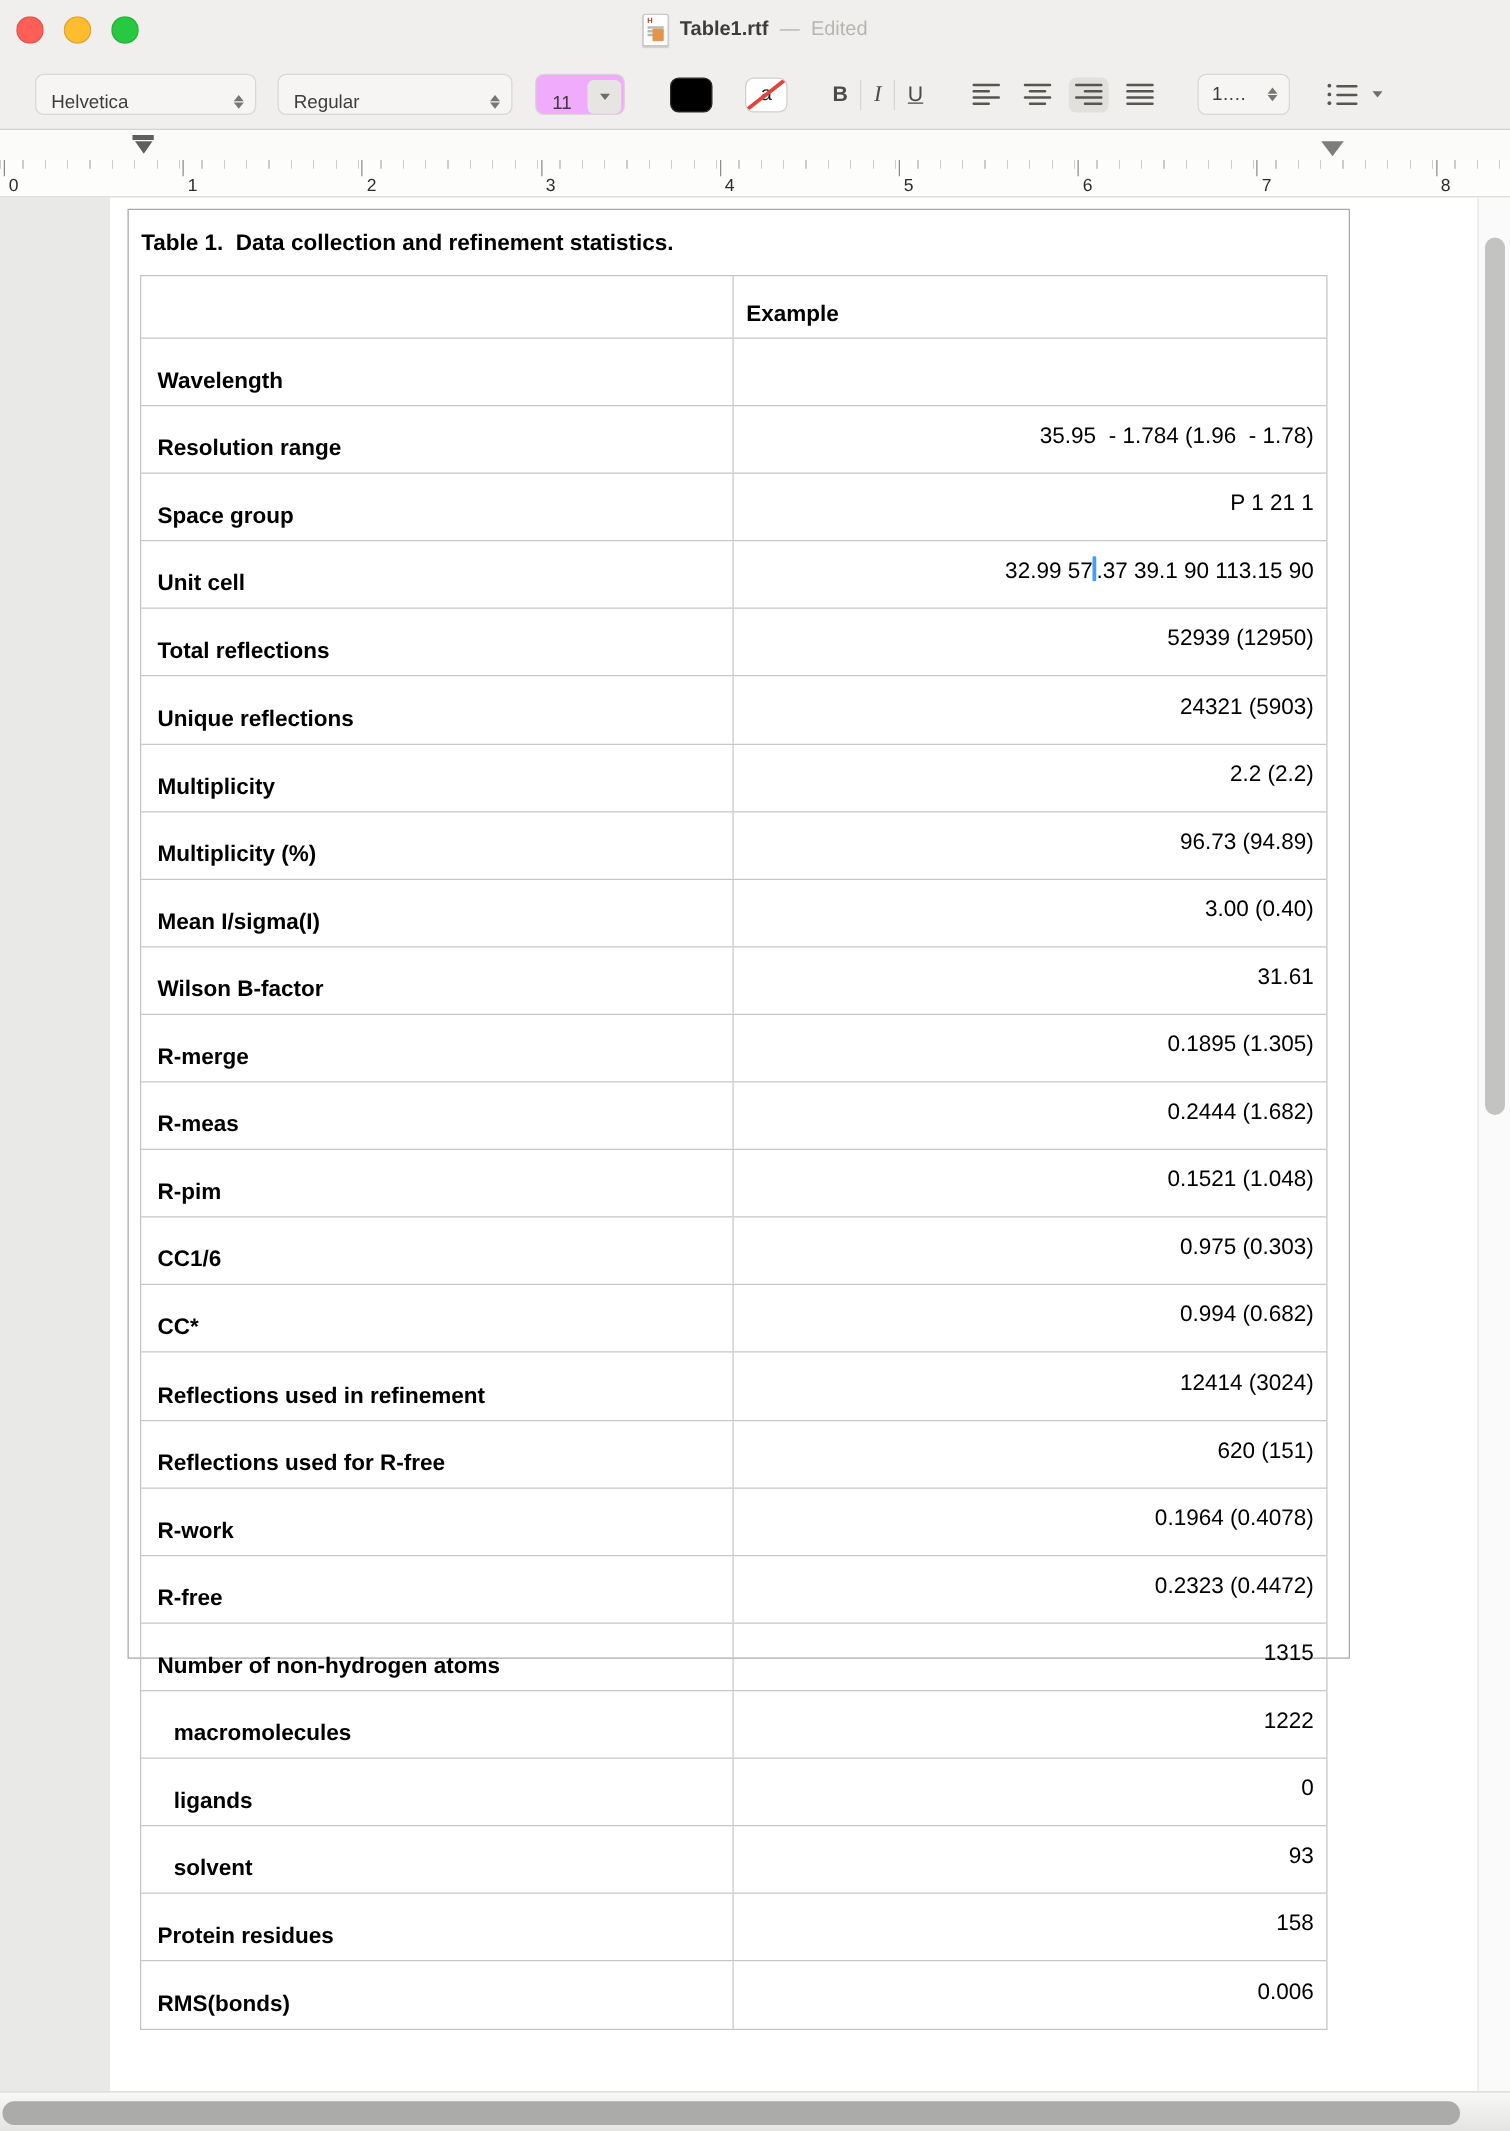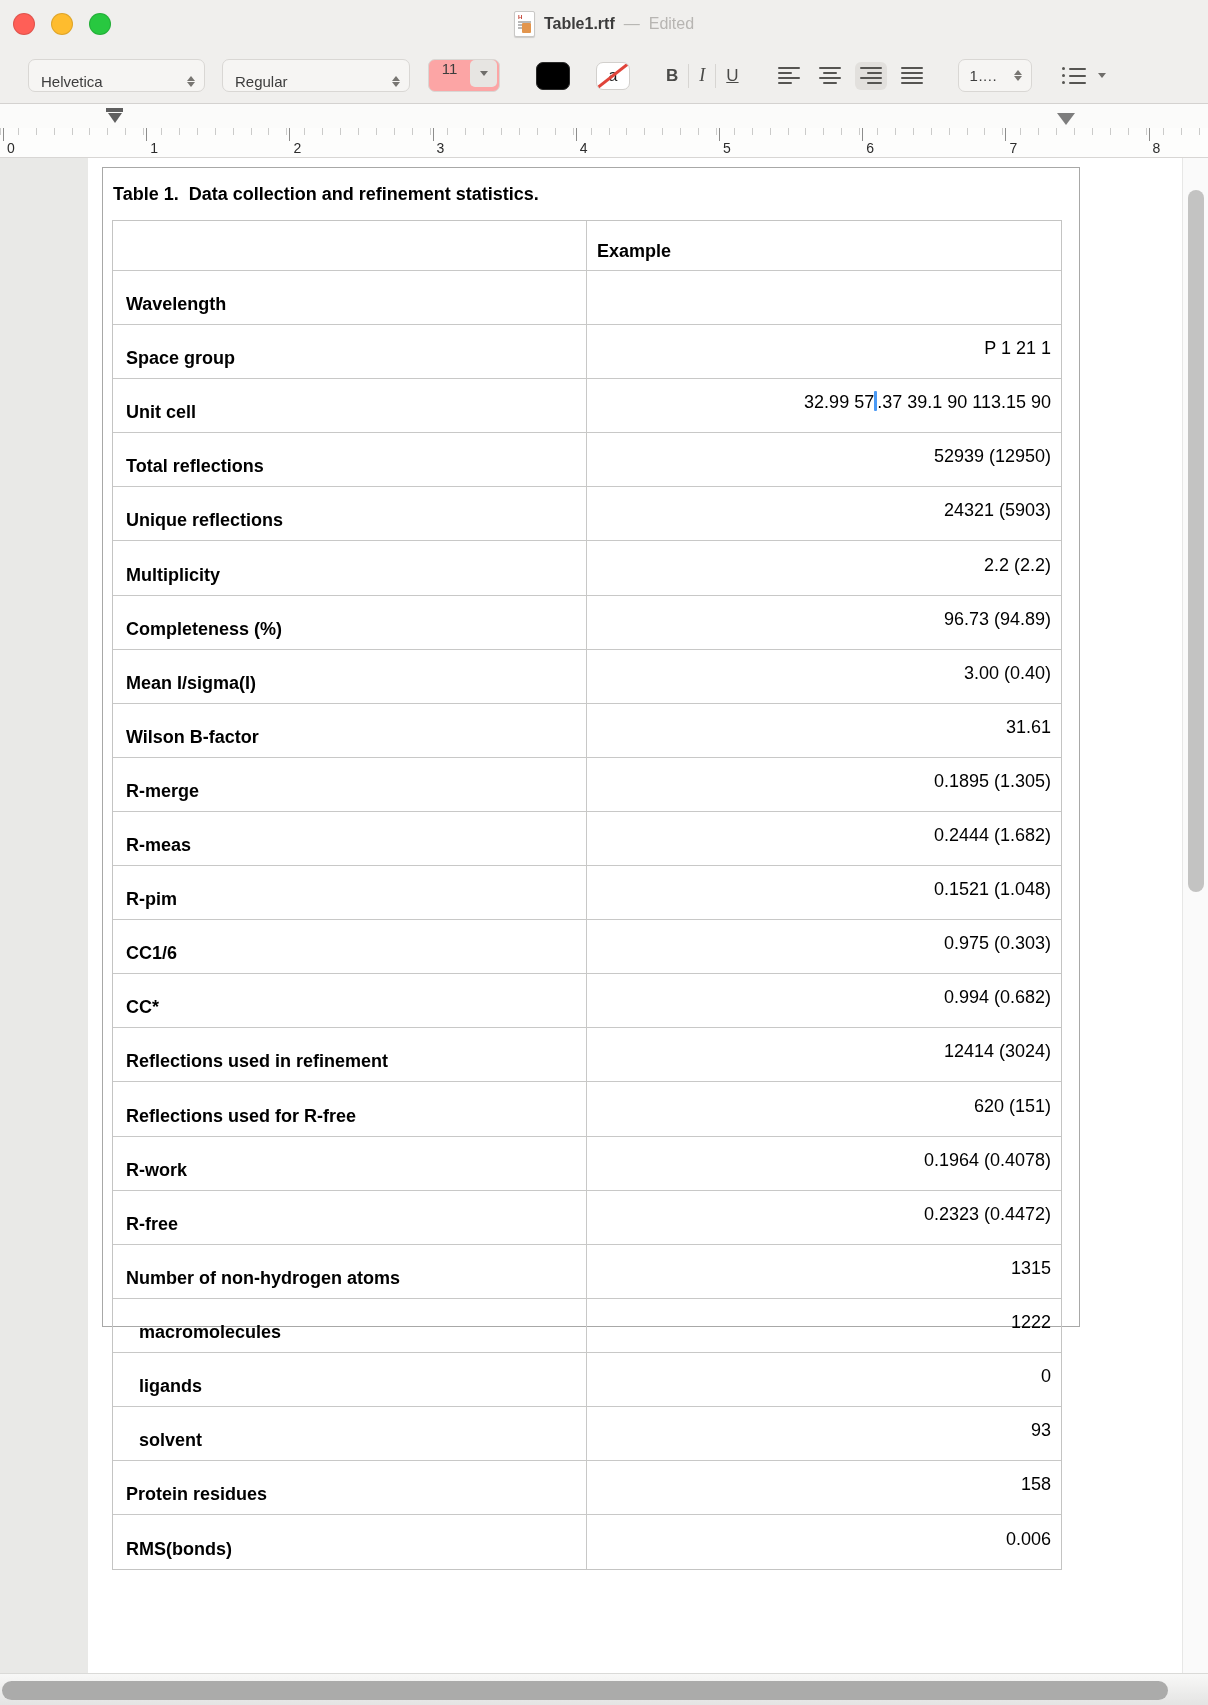--- a/index.html
+++ b/index.html
@@ -22,21 +22,21 @@
 
   
   .toolbar { height:56px; background:#f0efed; border-bottom:1px solid #d4d2d0; display:flex; align-items:center; }
   .select { height:33px; background:#f6f5f3; border:1px solid #d9d7d4; border-radius:7px; display:flex; align-items:center; padding:12px 9px 0 12px; color:#3d3d3d; font-size:15px; }
   .select .lbl { flex:1; }
   .stepper { display:flex; flex-direction:column; align-items:center; gap:1px; margin-left:10px; }
   .tri-up { width:0; height:0; border-left:4px solid transparent; border-right:4px solid transparent; border-bottom:5px solid #787672; }
   .tri-dn { width:0; height:0; border-left:4px solid transparent; border-right:4px solid transparent; border-top:5px solid #787672; }
   .sel-font { margin-left:28px; width:177px; }
   .sel-style { margin-left:17px; width:188px; }
-  .size-ctl { margin-left:18px; width:72px; height:33px; background:#fca5a5; border:1px solid #d9d7d4; border-radius:7px; display:flex; align-items:flex-start; }
+  .size-ctl { margin-left:18px; width:72px; height:33px; background:#f0abfc; border:1px solid #d9d7d4; border-radius:7px; display:flex; align-items:flex-end; }
   .size-val { flex:1; text-align:center; font-size:15px; color:#3d3d3d; }
   .size-btn { width:27px; height:27px; margin-right:2px; background:#e7e5e2; border-radius:5px; display:flex; align-items:center; justify-content:center; }
   .chev-dn { width:0; height:0; border-left:4px solid transparent; border-right:4px solid transparent; border-top:5px solid #6f6d6a; }
   .well { width:34px; height:28px; border-radius:7px; }
   .well-color { margin-left:36px; background:#000; border:1px solid #2a2a2a; }
   .well-strike { margin-left:26px; background:#fff; border:1px solid #d2d0cd; position:relative; display:flex; align-items:center; justify-content:center; font-size:16px; color:#1c1c1c; overflow:hidden; }
   .well-strike .slash { position:absolute; width:40px; height:2.5px; background:#e0443a; transform:rotate(-38deg); }
   .fmt-group { display:flex; align-items:center; margin-left:26px; }
   .fmt-btn { font-size:17px; color:#4a4a48; padding:0 10px; }
   .fmt-b { font-weight:bold; }
@@ -258,20 +258,28 @@
               <div class="trow">
                 <div class="cell-l">
                   <span class="rlabel">Wavelength</span>
                 </div>
                 <div class="cell-r">
                   <span class="rvalue"></span>
                 </div>
               </div>
               <div class="trow">
                 <div class="cell-l">
+                  <span class="rlabel">Resolution range</span>
+                </div>
+                <div class="cell-r">
+                  <span class="rvalue">35.95&nbsp; - 1.784 (1.96&nbsp; - 1.78)</span>
+                </div>
+              </div>
+              <div class="trow">
+                <div class="cell-l">
                   <span class="rlabel">Space group</span>
                 </div>
                 <div class="cell-r">
                   <span class="rvalue">P 1 21 1</span>
                 </div>
               </div>
               <div class="trow">
                 <div class="cell-l">
                   <span class="rlabel">Unit cell</span>
                 </div>
@@ -298,21 +306,21 @@
               <div class="trow">
                 <div class="cell-l">
                   <span class="rlabel">Multiplicity</span>
                 </div>
                 <div class="cell-r">
                   <span class="rvalue">2.2 (2.2)</span>
                 </div>
               </div>
               <div class="trow">
                 <div class="cell-l">
-                  <span class="rlabel">Completeness (%)</span>
+                  <span class="rlabel">Multiplicity (%)</span>
                 </div>
                 <div class="cell-r">
                   <span class="rvalue">96.73 (94.89)</span>
                 </div>
               </div>
               <div class="trow">
                 <div class="cell-l">
                   <span class="rlabel">Mean I/sigma(I)</span>
                 </div>
                 <div class="cell-r">

